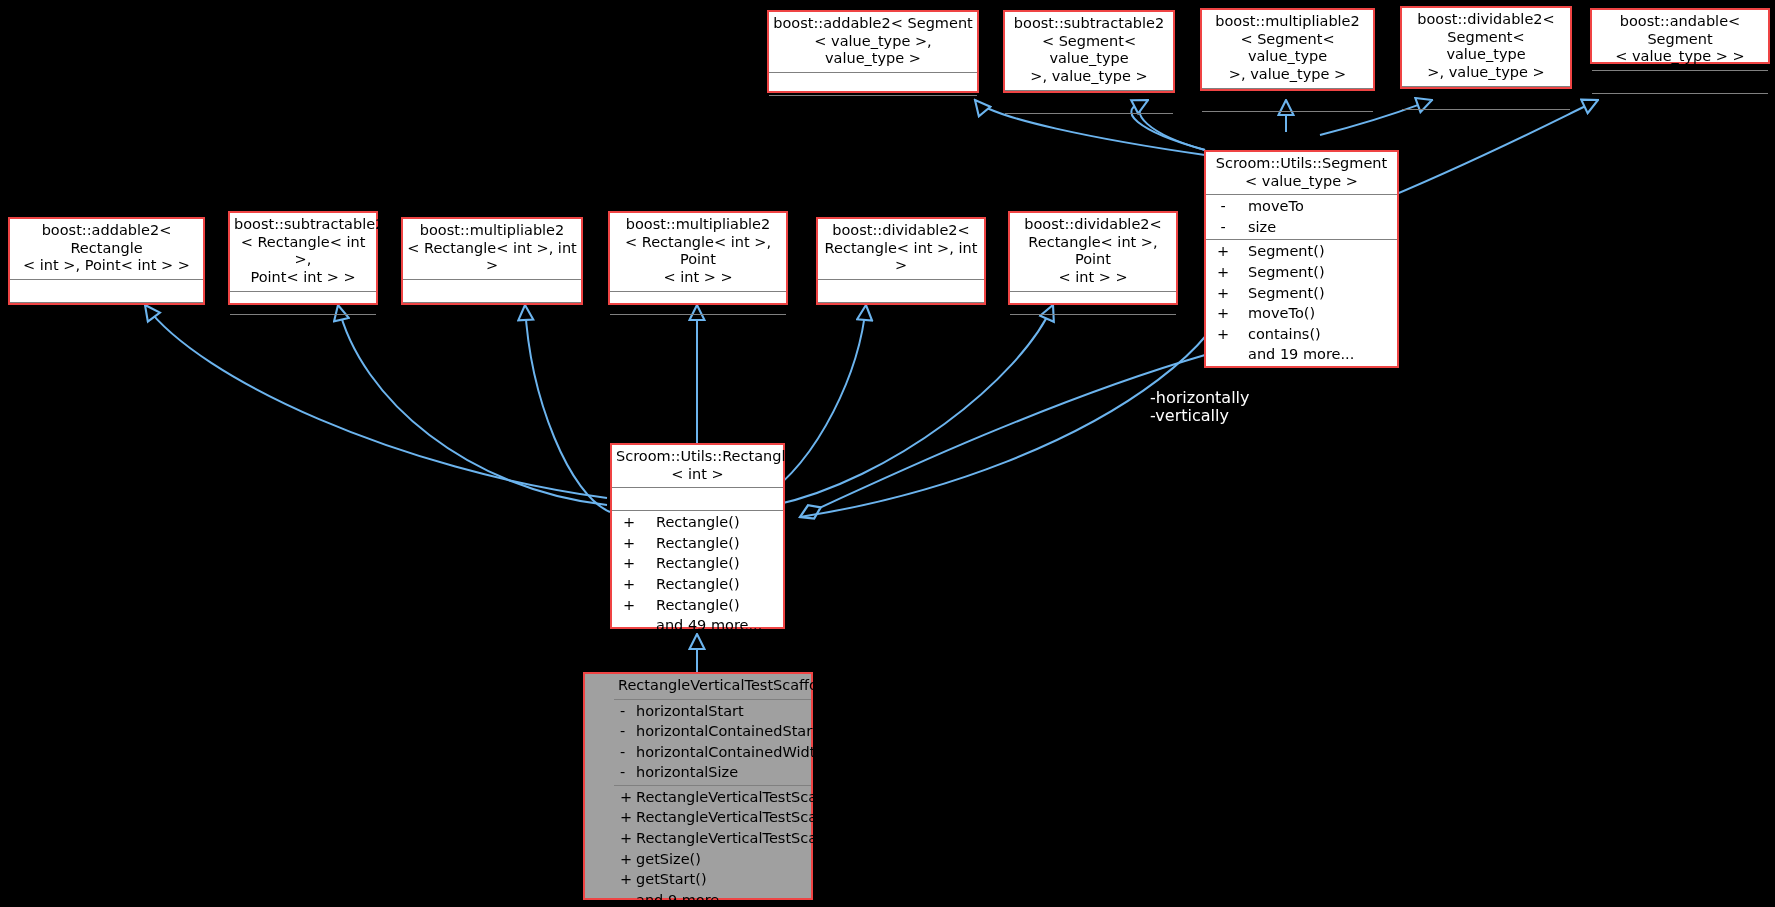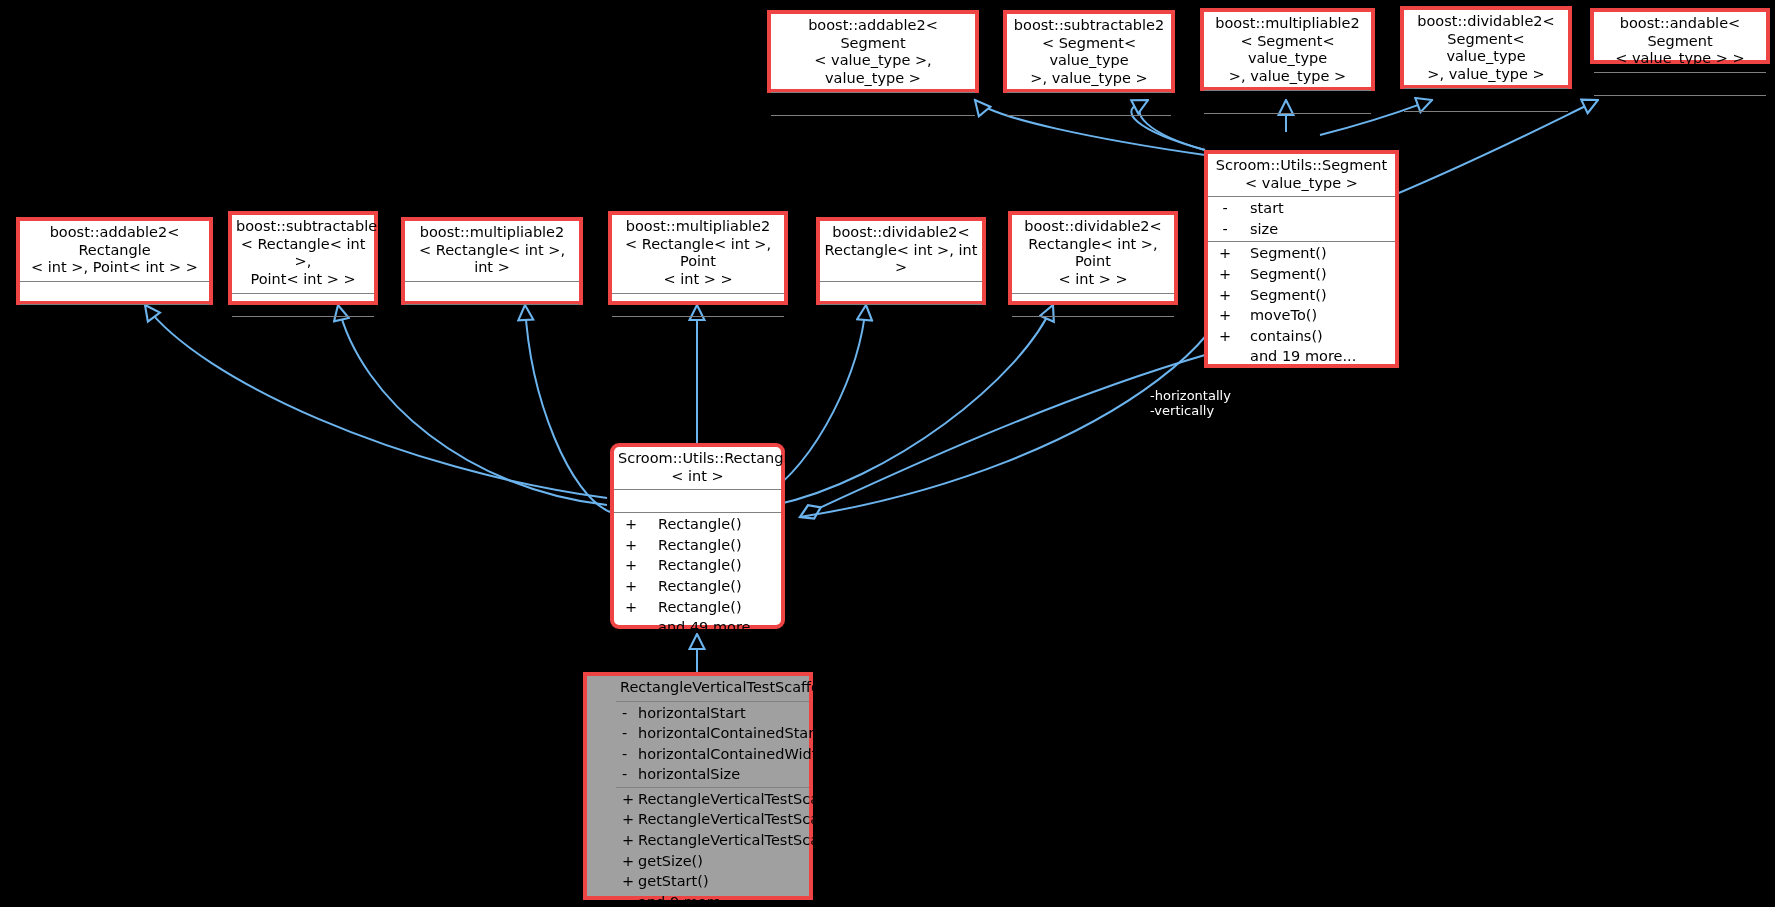--- a/index.html
+++ b/index.html
@@ -1,39 +1,39 @@
 <!DOCTYPE html>
 <html><head>
 <meta charset="utf-8">
 <style>
   html,body{margin:0;padding:0;background:#000;}
   body{width:1775px;height:907px;position:relative;overflow:hidden;
        font-family:"DejaVu Sans","Liberation Sans",sans-serif;}
   #stage{position:absolute;left:0;top:0;width:1775px;height:907px;}
   svg#edges{position:absolute;left:0;top:0;width:1775px;height:907px;pointer-events:none;}
 
-  .node{position:absolute;background:#ffffff;border:4px solid #ef4444;
+  .node{position:absolute;background:#ffffff;border:2px solid #ef4444;
         box-sizing:border-box;z-index:5;}
   .node.gray{background:#a0a0a0;padding-left:29px;}
   .title{padding:3px 4px 4px 4px;text-align:center;font-size:14.5px;color:#000;
          line-height:1.22;white-space:pre-line;}
   .sep{height:1px;background:#808080;width:100%;}
   .compart{padding:1px 0 2px 0;}
   .compart.empty{height:19px;}
   .row{display:flex;align-items:baseline;font-size:14.5px;color:#000;
        line-height:1.28;padding:1px 2px 1px 0;white-space:nowrap;}
   .vis{display:inline-block;width:26px;text-align:center;flex:none;color:#000;}
   .vis.wide{width:16px;text-align:left;padding-left:6px;}
   .mname{display:inline-block;}
   .seg .vis{width:34px;}
   .seg .mname{padding-left:8px;}
   .rect .vis{width:34px;}
   .rect .mname{padding-left:10px;}
 
-  .edgelabel{position:absolute;color:#ffffff;font-size:13px;line-height:1.12;
+  .edgelabel{position:absolute;color:#ffffff;font-size:16px;line-height:1.12;
              white-space:pre-line;z-index:6;font-family:"DejaVu Sans","Liberation Sans",sans-serif;}
 </style>
 </head>
 <body>
 
 <div id="stage">
 
   <svg id="edges" viewBox="0 0 1775 907">
     <defs>
       <marker id="inh" viewBox="0 0 12 12" refX="11" refY="6" markerWidth="9" markerHeight="9" orient="auto-start-reverse">
@@ -114,21 +114,21 @@
     <div class="compart empty"></div>
   </div>
 
   <div class="node seg" style="left:1204px;top:150px;width:195px;height:218px;">
     <div class="title">Scroom::Utils::Segment
 &lt; value_type &gt;</div>
     <div class="sep"></div>
     <div class="compart">
       <div class="row">
         <span class="vis">-</span>
-        <span class="mname">start</span>
+        <span class="mname">moveTo</span>
       </div>
       <div class="row">
         <span class="vis">-</span>
         <span class="mname">size</span>
       </div>
     </div>
     <div class="sep"></div>
     <div class="compart">
       <div class="row">
         <span class="vis">+</span>
@@ -154,21 +154,21 @@
         <span class="vis"></span>
         <span class="mname">and 19 more...</span>
       </div>
       <div class="row">
         <span class="vis">-</span>
         <span class="mname">normalize()</span>
       </div>
     </div>
   </div>
 
-  <div class="node" style="left:16px;top:217px;width:197px;height:88px;">
+  <div class="node" style="left:8px;top:217px;width:197px;height:88px;">
     <div class="title">boost::addable2&lt; Rectangle
 &lt; int  &gt;, Point&lt; int  &gt; &gt;</div>
     <div class="sep"></div>
     <div class="compart empty"></div>
     <div class="sep"></div>
     <div class="compart empty"></div>
   </div>
 
   <div class="node" style="left:228px;top:211px;width:150px;height:94px;">
     <div class="title">boost::subtractable2
@@ -211,21 +211,21 @@
   <div class="node" style="left:1008px;top:211px;width:170px;height:94px;">
     <div class="title">boost::dividable2&lt;
 Rectangle&lt; int &gt;, Point
 &lt; int &gt; &gt;</div>
     <div class="sep"></div>
     <div class="compart empty"></div>
     <div class="sep"></div>
     <div class="compart empty"></div>
   </div>
 
-  <div class="node rect" style="left:610px;top:443px;width:175px;height:186px;border-radius:9px;">
+  <div class="node rect" style="left:610px;top:443px;width:175px;height:186px;">
     <div class="title">Scroom::Utils::Rectangle
 &lt; int &gt;</div>
     <div class="sep"></div>
     <div class="compart empty"></div>
     <div class="sep"></div>
     <div class="compart">
       <div class="row">
         <span class="vis">+</span>
         <span class="mname">Rectangle()</span>
       </div>

